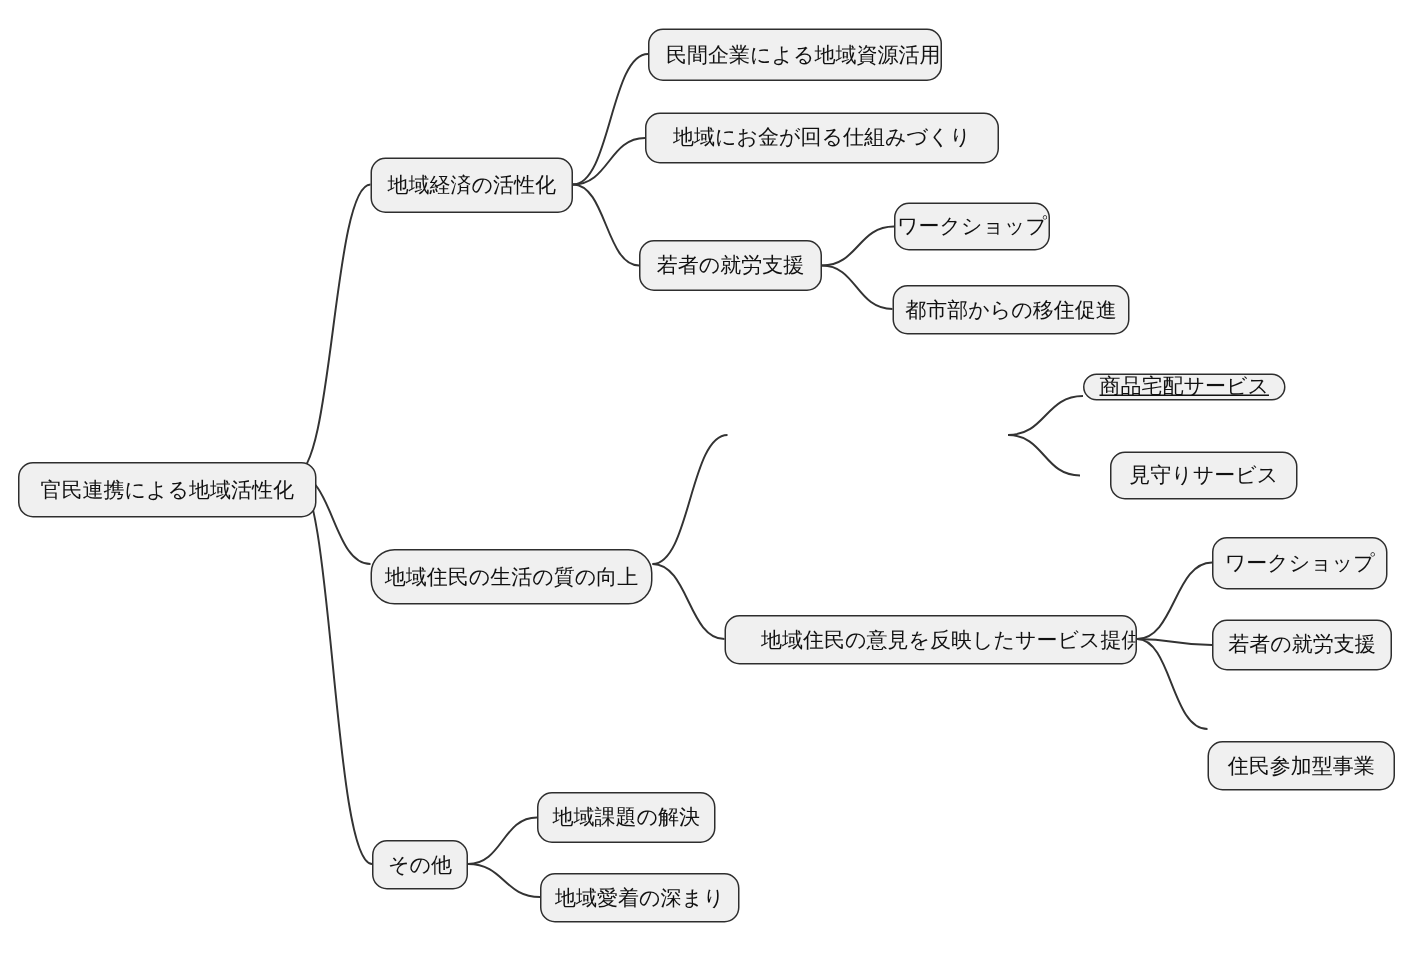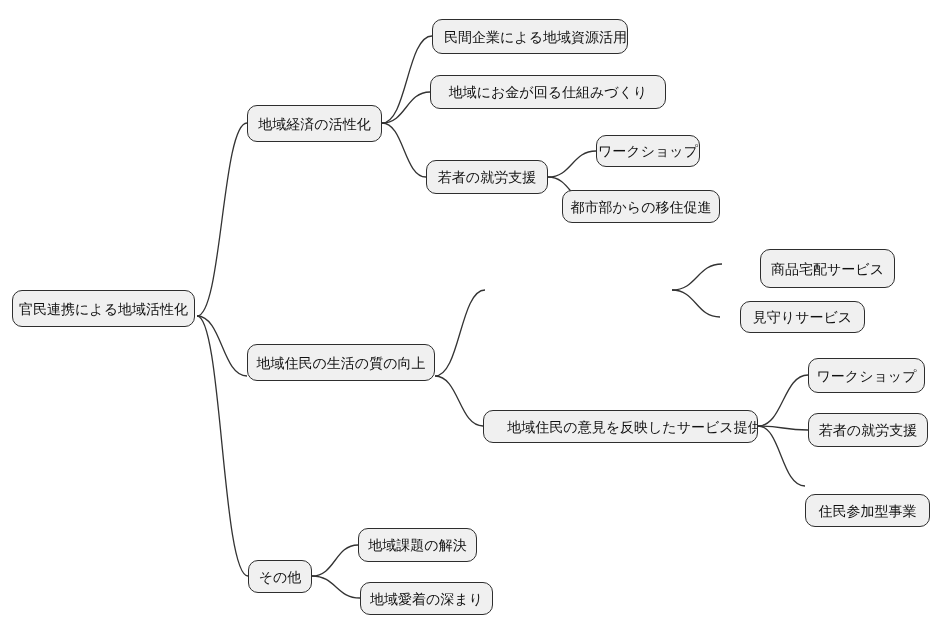--- a/index.html
+++ b/index.html
@@ -59,38 +59,38 @@
     <path d="M435 376 C459 376 459 426 483 426"></path>
     <path d="M672 290 C697 290 697 264 722 264"></path>
     <path d="M672 290 C696 290 696 317 720 317"></path>
     <path d="M758 426 C783 426 783 375 808 375"></path>
     <path d="M758 426 C783 426 783 430 808 430"></path>
     <path d="M758 426 C781 426 781 486 805 486"></path>
     <path d="M312 576 C335 576 335 545 358 545"></path>
     <path d="M312 576 C336 576 336 598 360 598"></path>
   </svg>
 
-  <div class="node" style="left:12px; top:290px; width:183px; height:37px;">官民連携による地域活性化</div>
+  <div class="node" style="left:12px; top:308px; width:199px; height:37px;">官民連携による地域活性化</div>
 
   <div class="node" style="left:247px; top:105px; width:135px; height:37px;">地域経済の活性化</div>
 
   <div class="node" style="left:432px; top:19px; width:196px; height:35px;padding-left:11px;">民間企業による地域資源活用</div>
 
   <div class="node" style="left:430px; top:75px; width:236px; height:34px;">地域にお金が回る仕組みづくり</div>
 
   <div class="node" style="left:426px; top:160px; width:122px; height:34px;">若者の就労支援</div>
 
   <div class="node" style="left:596px; top:135px; width:104px; height:32px;">ワークショップ</div>
 
-  <div class="node" style="left:562px; top:190px; width:158px; height:33px;">都市部からの移住促進</div>
+  <div class="node" style="left:595px; top:190px; width:158px; height:33px;">都市部からの移住促進</div>
 
-  <div class="node" style="left:247px; top:344px; width:188px; height:37px;">地域住民の生活の質の向上</div>
+  <div class="node" style="left:247px; top:366px; width:188px; height:37px;border-radius:16px;">地域住民の生活の質の向上</div>
 
 
-  <div class="node" style="left:760px; top:249px; width:135px; height:39px;">商品宅配サービス</div>
+  <div class="node" style="left:722px; top:249px; width:135px; height:18px;text-decoration:underline;">商品宅配サービス</div>
 
   <div class="node" style="left:740px; top:301px; width:125px; height:32px;">見守りサービス</div>
 
   <div class="node" style="left:483px; top:410px; width:275px; height:33px;padding-left:28px;">地域住民の意見を反映したサービス提供</div>
 
   <div class="node" style="left:808px; top:358px; width:117px; height:35px;text-align:center;">ワークショップ</div>
 
   <div class="node" style="left:808px; top:413px; width:120px; height:34px;">若者の就労支援</div>
 
   <div class="node" style="left:805px; top:470px; width:125px; height:33px;margin-top:24px;">住民参加型事業</div>

